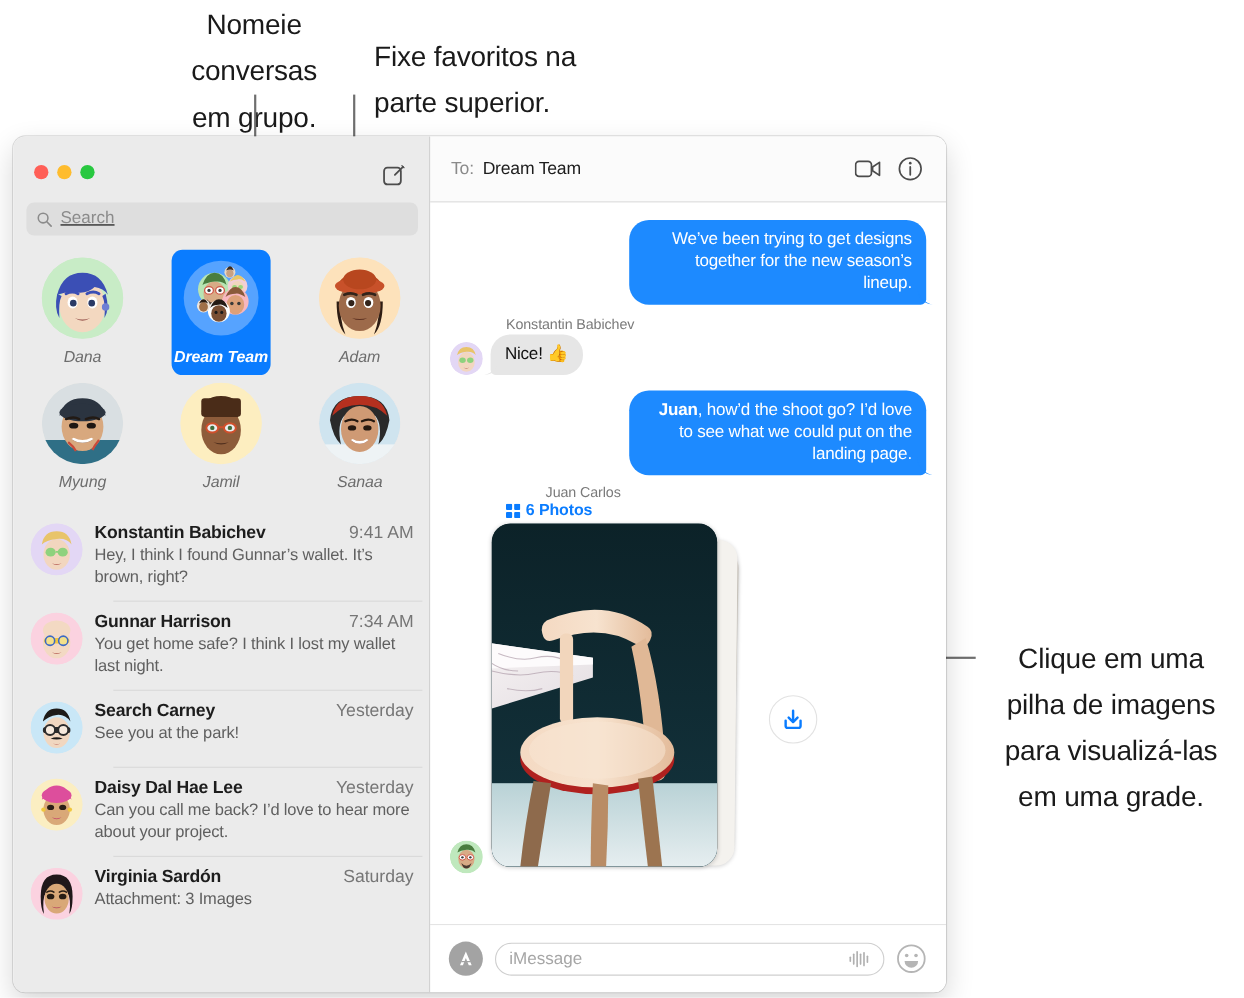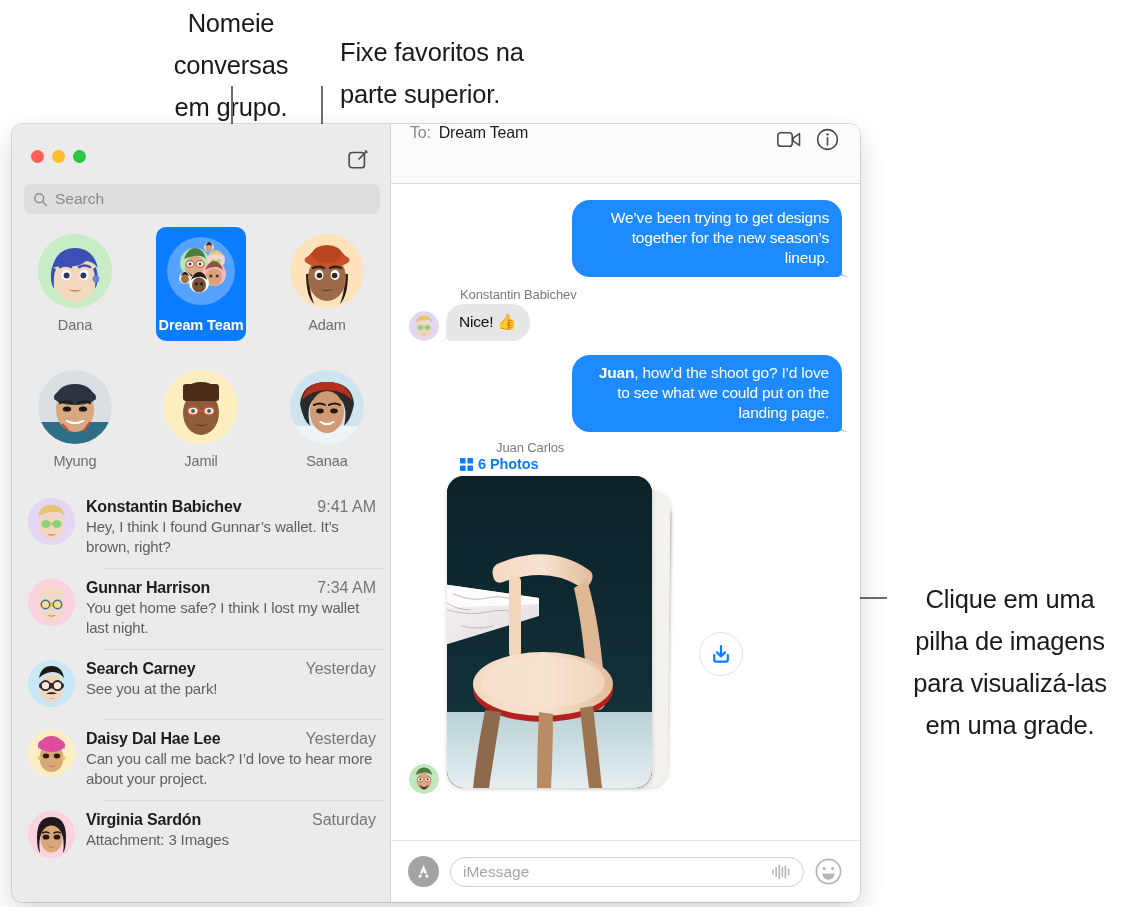--- a/index.html
+++ b/index.html
@@ -51,32 +51,33 @@
   .tl { width: 13px; height: 13px; border-radius: 50%; }
   .tl.red { background: #ff5f57; }
   .tl.yellow { background: #febc2e; }
   .tl.green { background: #28c840; }
   #compose-btn {
     position: absolute; right: 18px; top: 21px;
     width: 28px; height: 28px;
     display: flex; align-items: center; justify-content: center;
   }
 
-  #search-wrap { padding: 0 10px 0 12px; flex: none; }
+  #search-wrap { padding: 0 10px 0 12px; flex: none; text-decoration: underline; }
   #search-field {
     height: 30px; border-radius: 7px; background: #dedede;
     display: flex; align-items: center; gap: 7px; padding: 0 9px;
   }
   #search-placeholder { color: #8b8b8b; font-size: 15.5px; }
 
   
   #pinned {
     flex: none; padding: 13px 0 4px 0;
     display: grid; grid-template-columns: repeat(3, 1fr);
-    row-gap: 22px;
+    row-gap: 0;
+    font-style: italic;
   }
   .pin {
     display: flex; flex-direction: column; align-items: center;
     padding: 7px 0 8px 0; border-radius: 10px; position: relative;
     margin: 0 22px;
   }
   .pin.selected { background: #0a7cff; margin: 0 18px; }
   .pin-av {
     width: 74px; height: 74px; border-radius: 50%;
     position: relative; overflow: hidden;
@@ -109,21 +110,21 @@
     font-size: 15px; color: #5f5f5f; line-height: 19.5px;
     margin-top: 1px; letter-spacing: -0.15px;
   }
 
   
   #pane { flex: 1; display: flex; flex-direction: column; background: #ffffff; }
   #conv-header {
     height: 60px; flex: none;
     background: #fbfbfb;
     border-bottom: 1px solid #dcdcdc;
-    display: flex; align-items: flex-start; padding: 0 18px 0 19px; gap: 8px;
+    display: flex; align-items: center; padding: 0 18px 0 19px; gap: 8px;
   }
   #to-label { font-size: 16px; color: #8a8a8a; letter-spacing: -0.2px; }
   #to-value { font-size: 16px; color: #1d1d1d; letter-spacing: -0.2px; }
   #header-spacer { flex: 1; }
   .hdr-icon { width: 30px; height: 30px; display:flex; align-items:center; justify-content:center; }
 
   #thread { flex: 1; position: relative; overflow: hidden; padding: 16px 18px 0 18px; }
 
   .row { display: flex; margin-bottom: 8px; text-align: right; }
   .row.out { justify-content: flex-end; }

